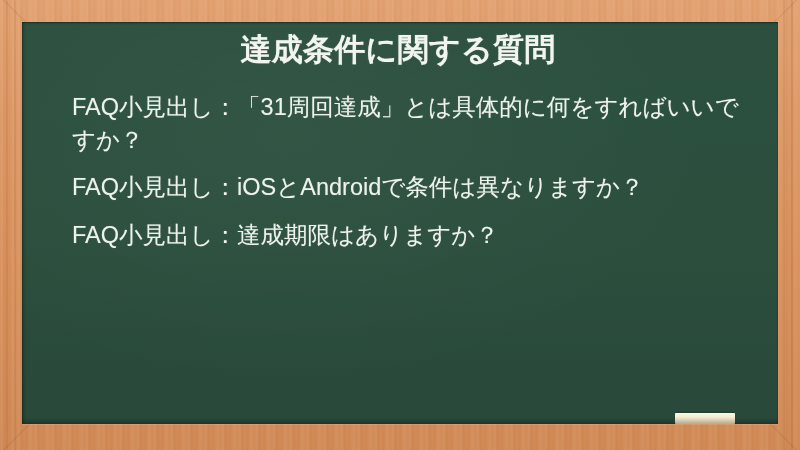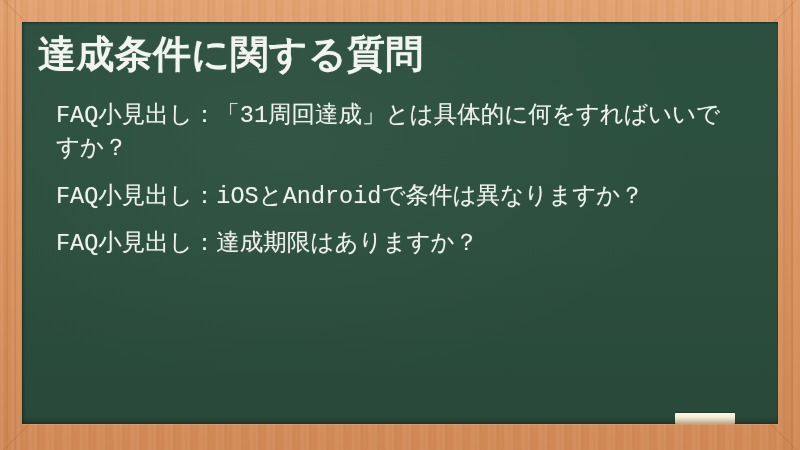--- a/index.html
+++ b/index.html
@@ -85,34 +85,34 @@
   
   .board-content {
     position: absolute;
     left: 0; right: 0; top: 0;
     padding: 10px 20px 0 10px;
     box-sizing: border-box;
   }
 
   .board-title {
     color: #f2f5ef;
-    font-size: 38px;
+    font-size: 31px;
     line-height: 1.18;
     letter-spacing: 0.3px;
     margin: 0 0 22px 0;
     padding-left: 6px;
     text-shadow: 0 0 1px rgba(255,255,255,0.45);
     white-space: nowrap;
+    text-align: center;
   }
 
   .faq-list {
     list-style: none;
-    margin: 0;
+    margin: 16px;
     padding: 0 0 0 24px;
-    font-family: Liberation Mono, monospace;
   }
   .faq-item {
     color: #eef2ec;
     font-size: 23.5px;
     line-height: 1.42;
     margin: 0 0 14px 0;
     padding: 0;
     text-shadow: 0 0 1px rgba(255,255,255,0.35);
     max-width: 680px;
   }

